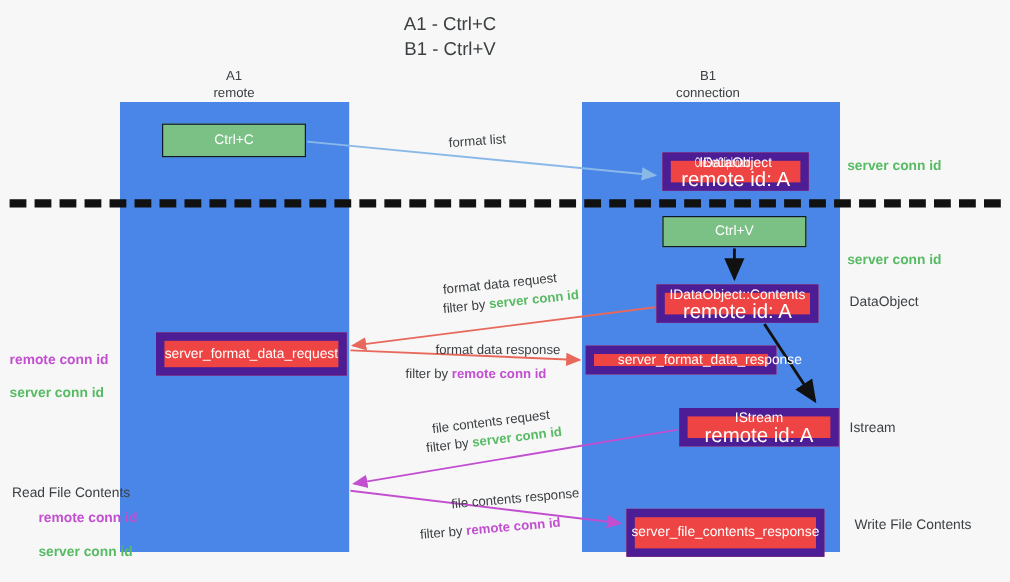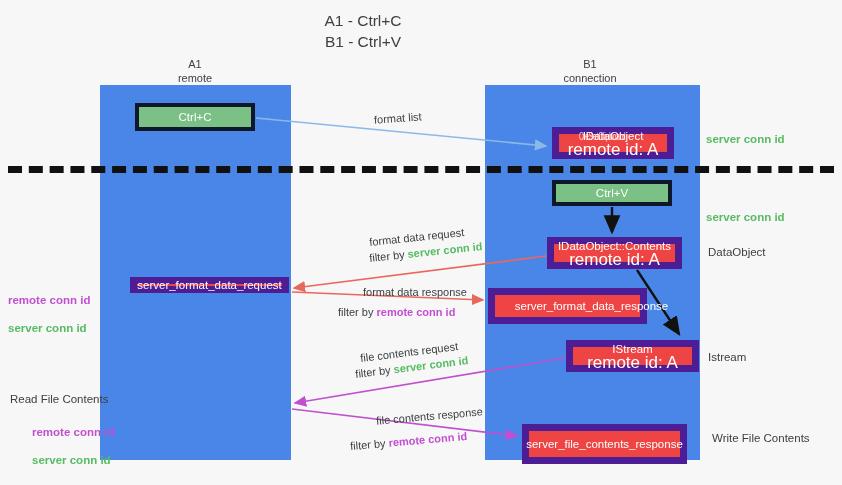--- a/index.html
+++ b/index.html
@@ -9,21 +9,21 @@
     font-family:"Liberation Sans","DejaVu Sans",sans-serif;
     position:relative;
     overflow:hidden;
     color:#3c4043;
   }
   #stage{position:absolute;left:0;top:0;width:842px;height:485px;}
   .abs{position:absolute;}
 
   
   #title{
-    left:0;top:10px;width:726px;text-align:center;
+    left:12px;top:10px;width:726px;text-align:center;
     font-size:15.5px;line-height:21px;color:#3c4043;
     white-space:pre-line;
   }
 
   
   .colhead{
     font-size:11px;line-height:14px;text-align:center;color:#3c4043;
     white-space:pre-line;
   }
   #head-a1{left:130px;top:57px;width:130px;}
@@ -41,31 +41,31 @@
   }
 
   
   .box{
     box-sizing:border-box;
     display:flex;flex-direction:column;
     align-items:center;justify-content:center;
     color:#ffffff;font-size:11.5px;line-height:14px;
     text-align:center;
   }
-  .box.green{background:#7bc185;border:4px solid #0f172a;}
+  .box.green{background:#7bc185;border:1px solid #0f172a;}
   .box.orange{background:#ef4444;border:7px solid #4c1d95;}
   .box .l2{font-size:17px;}
 
   #box-ctrlc{left:135px;top:103px;width:120px;height:28px;}
   #box-oledata{left:552px;top:127px;width:122px;height:32px;}
   #box-ctrlv{left:552px;top:180px;width:120px;height:26px;}
   #box-getdata{left:547px;top:237px;width:135px;height:32px;}
   #box-istream{left:566px;top:340px;width:133px;height:32px;}
-  #box-fmtreq{left:130px;top:277px;width:159px;height:16px;}
-  #box-fmtresp{left:488px;top:288px;width:159px;height:36px;padding-left:48px;}
+  #box-fmtreq{left:130px;top:277px;width:159px;height:36px;}
+  #box-fmtresp{left:488px;top:288px;width:159px;height:24px;padding-left:48px;}
   #box-filereq{left:128px;top:393px;width:162px;height:24px;}
   #box-fileresp{left:522px;top:424px;width:165px;height:40px;}
 
   
   .glitch{position:relative;display:inline-block;height:14px;}
   .glitch .g1{position:relative;}
   .glitch .g2{
     position:absolute;left:-4px;top:0;
     opacity:.85;
     transform:scaleX(.55);
@@ -79,21 +79,21 @@
   .purple-t{color:#c24fd0;font-weight:bold;}
   .plain-t{color:#3c4043;}
 
   #an-server-1{left:706px;top:132px;}
   #an-server-2{left:706px;top:210px;}
   #an-dataobject{left:708px;top:245px;}
   #an-istream{left:708px;top:350px;}
   #an-writefile{left:712px;top:431px;}
 
   #an-left-ids-1{left:8px;top:279px;font-weight:bold;}
-  #an-readfile{left:10px;top:392px;}
+  #an-readfile{left:10px;top:404px;}
   #an-left-ids-2{left:32px;top:411px;font-weight:bold;}
 
   
   .elabel{font-size:11px;line-height:15px;color:#3c4043;white-space:nowrap;}
   .elabel .hl-g{color:#57bb63;font-weight:bold;}
   .elabel .hl-p{color:#c24fd0;font-weight:bold;}
 
   #lab-formatlist{left:374px;top:111px;transform:rotate(-4deg);}
   #lab-fdreq{left:369px;top:230px;transform:rotate(-6deg);}
   #lab-fdreq2{left:369px;top:245px;transform:rotate(-6deg);}

